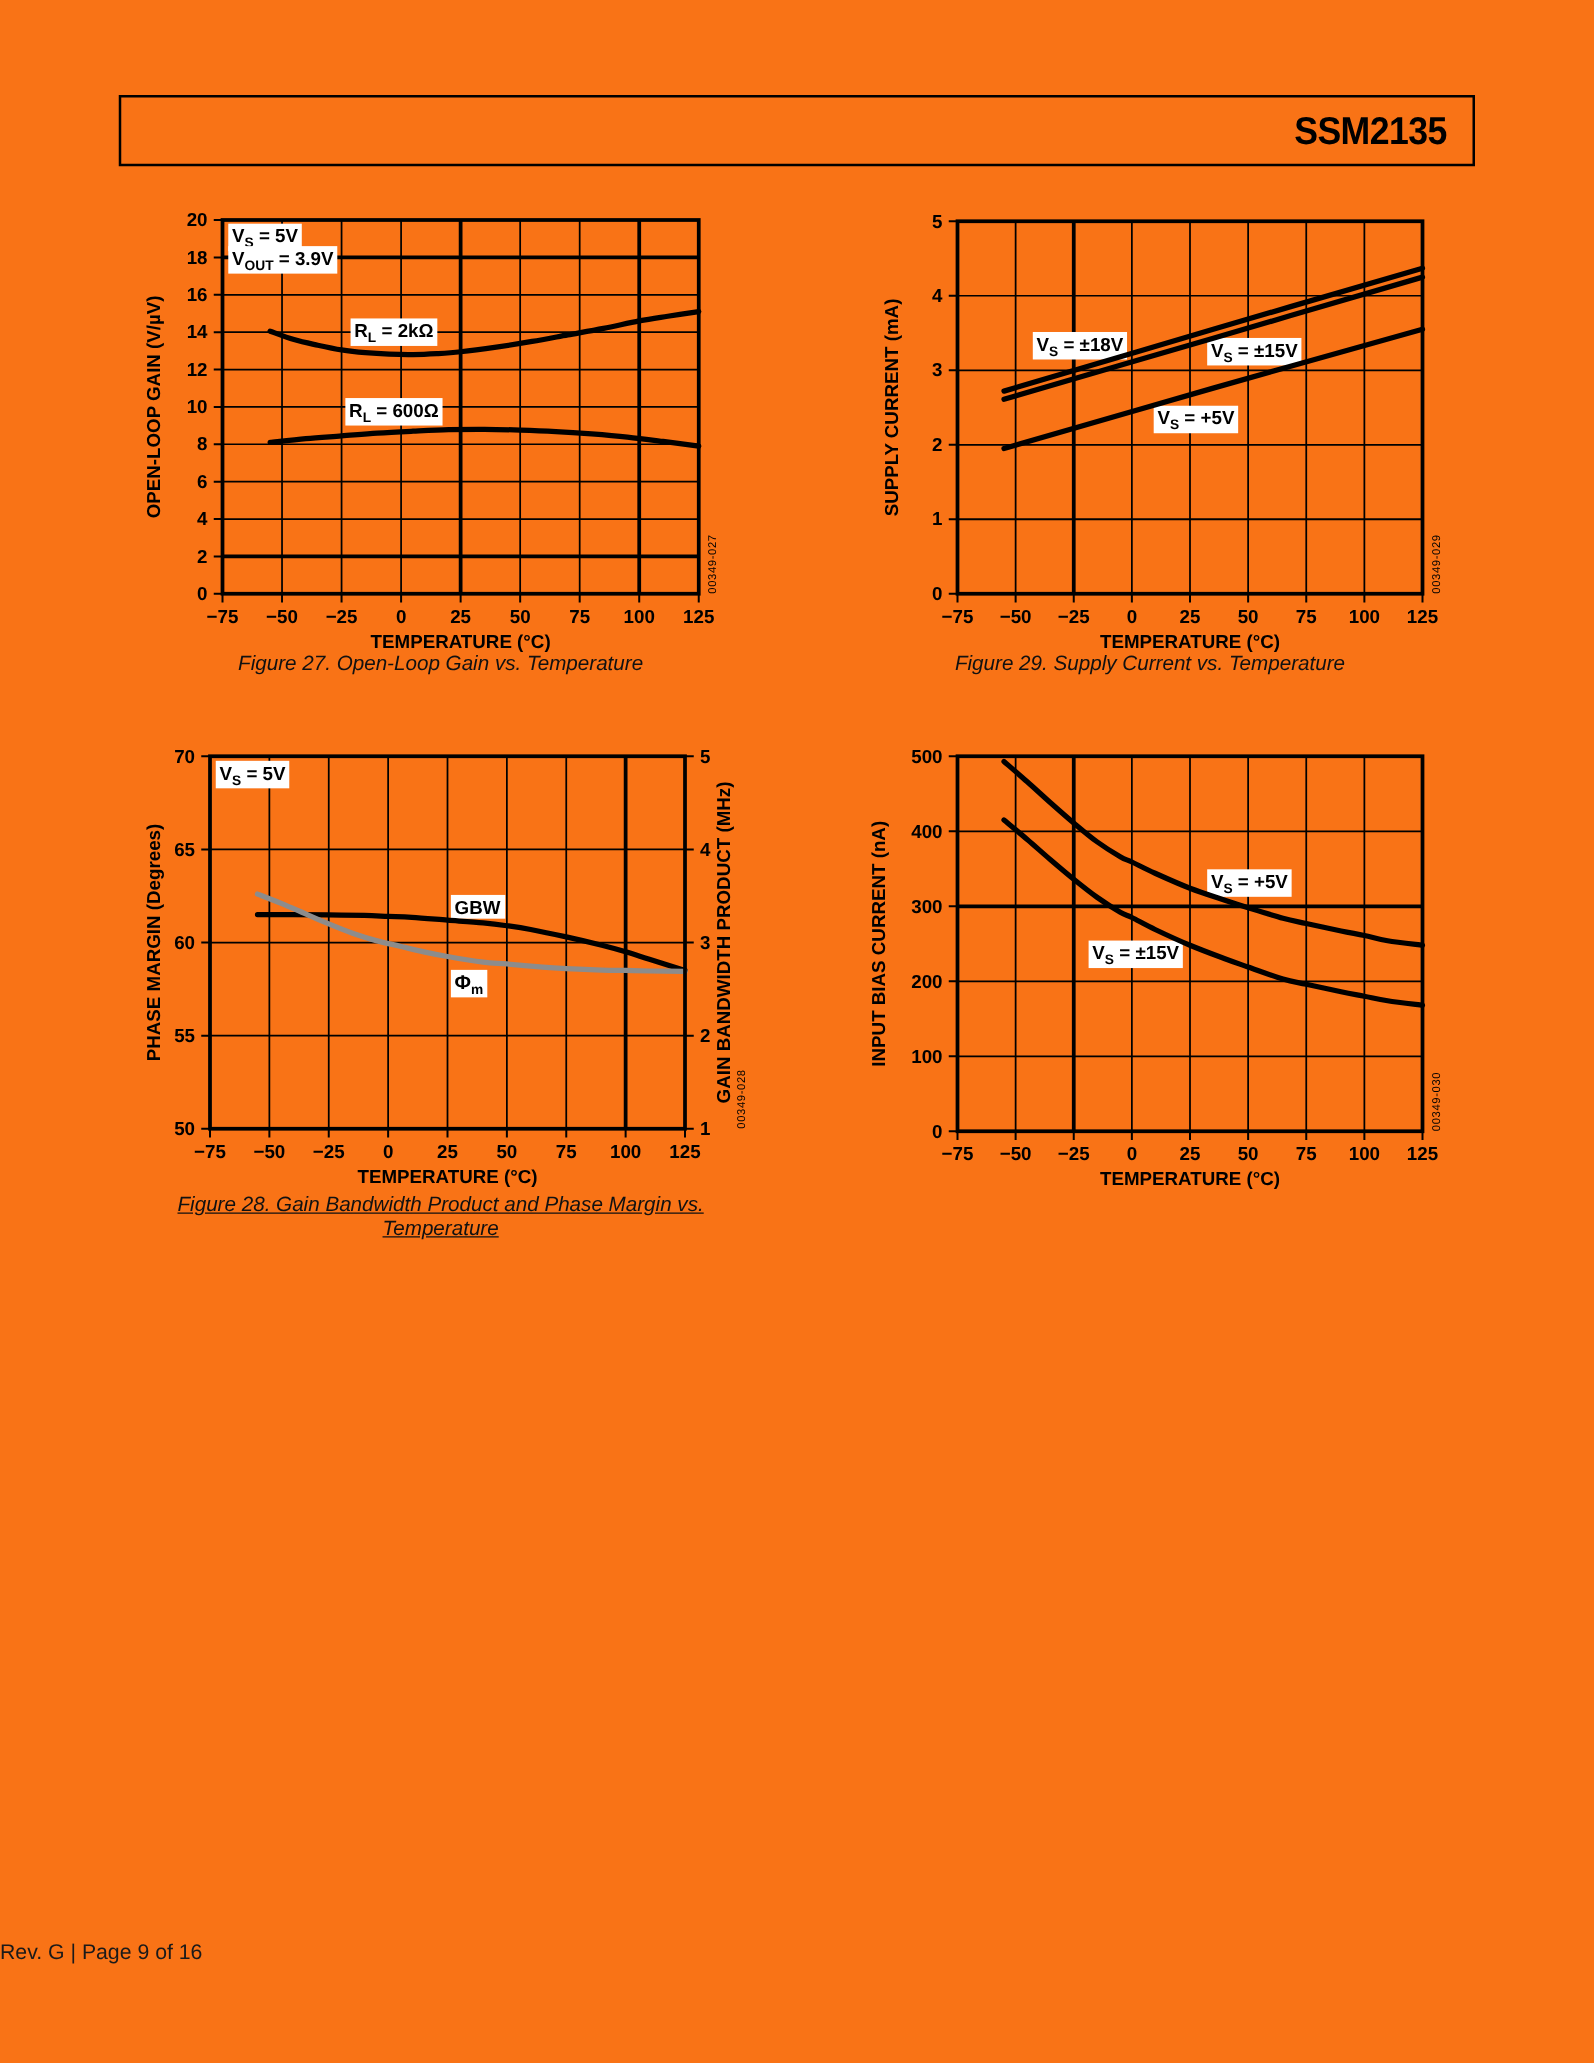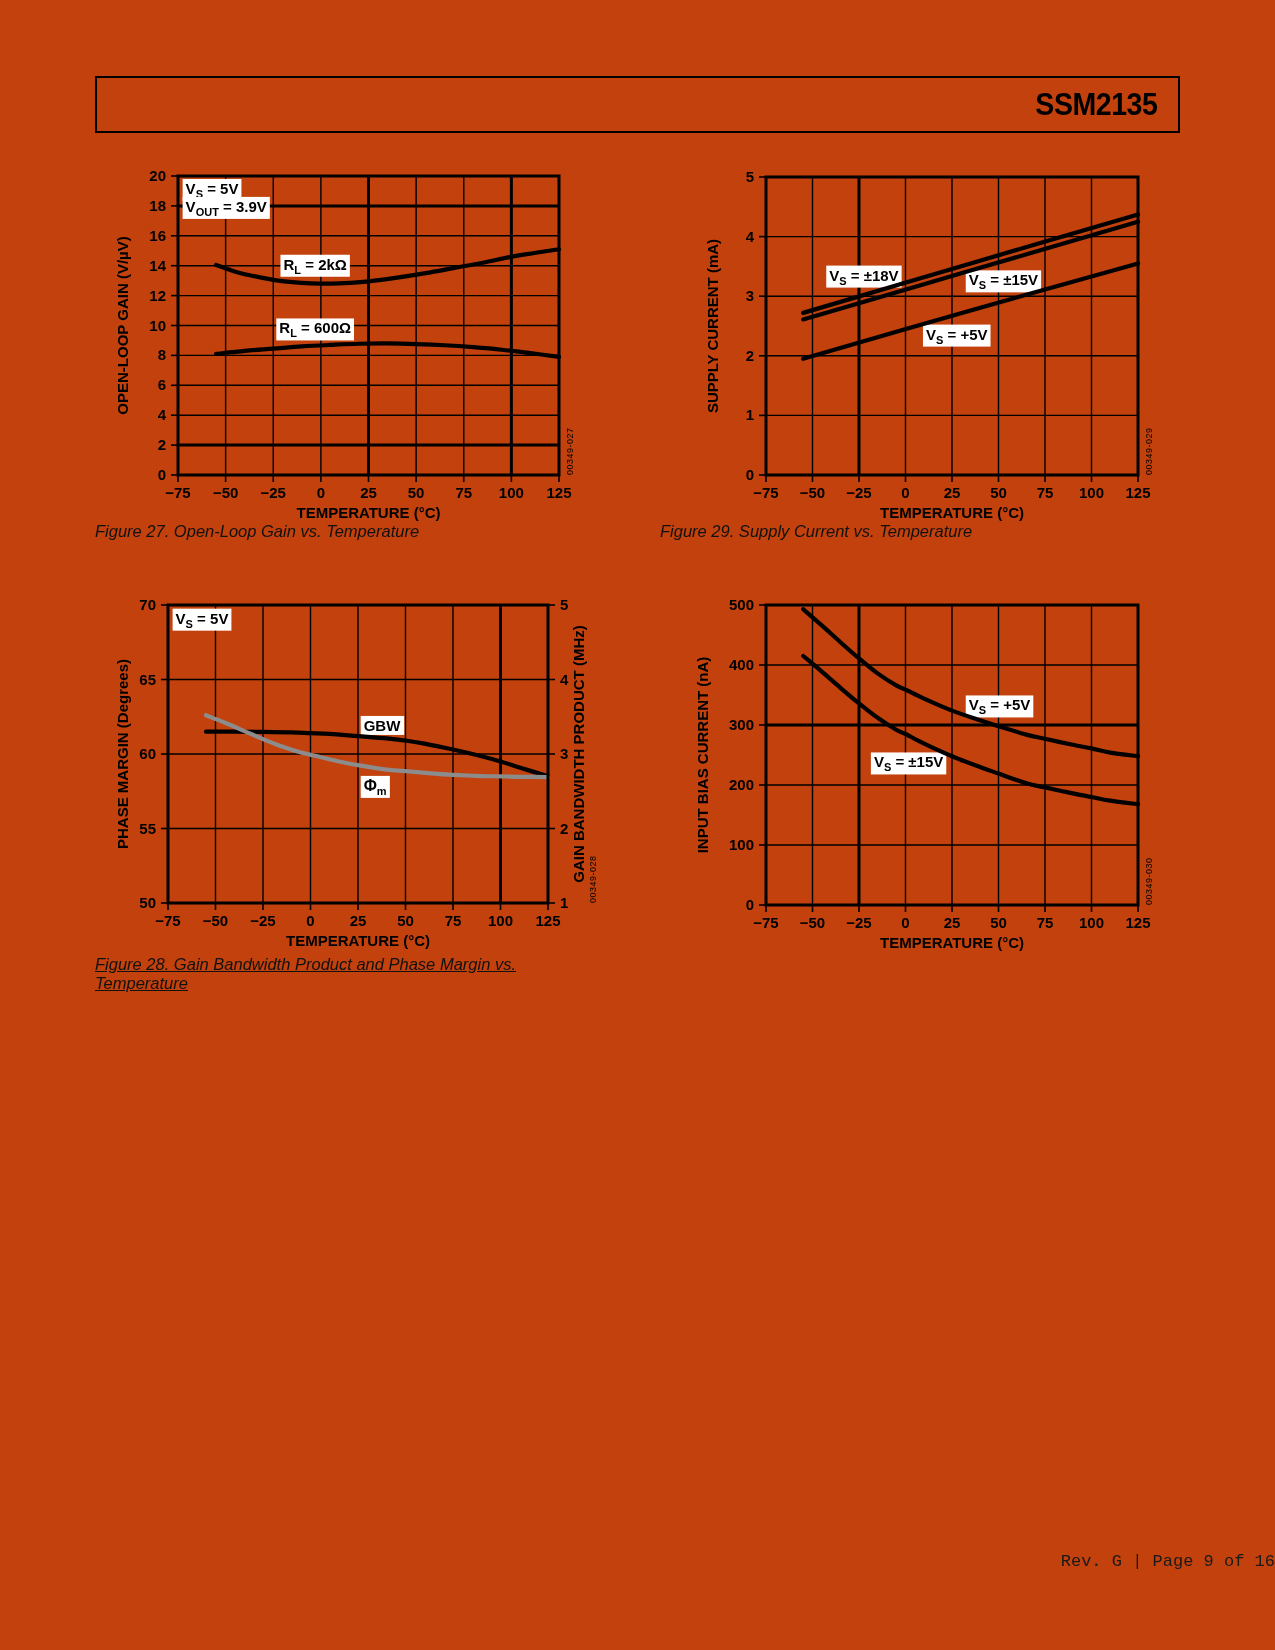--- a/index.html
+++ b/index.html
@@ -1,28 +1,28 @@
 <!DOCTYPE html>
 <html><head>
 <meta charset="utf-8">
 <style>
   html,body{margin:0;padding:0;background:#fff;}
-  .page{position:relative;width:1275px;height:1650px;background:#c2410c;overflow:hidden;
+  .page{position:relative;width:1275px;height:1650px;background:#f97316;overflow:hidden;
         font-family:"Liberation Sans",sans-serif;color:#000;}
   .header-box{position:absolute;left:95px;top:76px;width:1085px;height:57px;
         border:2.5px solid #000;box-sizing:border-box;display:flex;align-items:center;justify-content:flex-end;}
   .part{font-size:31px;font-weight:bold;letter-spacing:-0.5px;padding-right:22px;
         transform:scaleX(0.92);transform-origin:right center;}
   .fig{position:absolute;margin:0;padding:0;}
   .fig svg{display:block;}
-  .fig figcaption{position:absolute;left:0;width:100%;
+  .fig figcaption{position:absolute;left:0;width:100%;text-align:center;
         font-style:italic;font-size:16.5px;color:#111;}
   .cap-top{top:364px;}
   .cap-bottom{top:370px;text-decoration:underline;}
-  .footer{position:absolute;left:0;top:1552px;width:100%;text-align:right;font-size:17px;color:#1a1a1a;font-family:Liberation Mono, monospace;}
+  .footer{position:absolute;left:0;top:1552px;width:100%;text-align:left;font-size:17px;color:#1a1a1a;}
   svg text{font-family:"Liberation Sans",sans-serif;fill:#000;}
 </style>
 </head>
 <body>
 
 <div class="page">
 
   <div class="header-box">
     <span class="part">SSM2135</span>
   </div>

